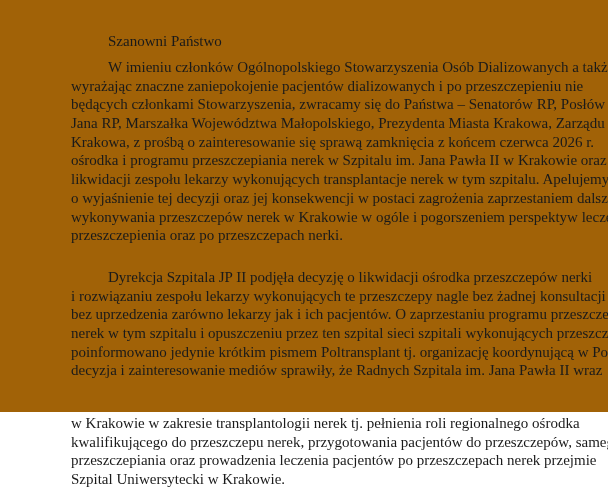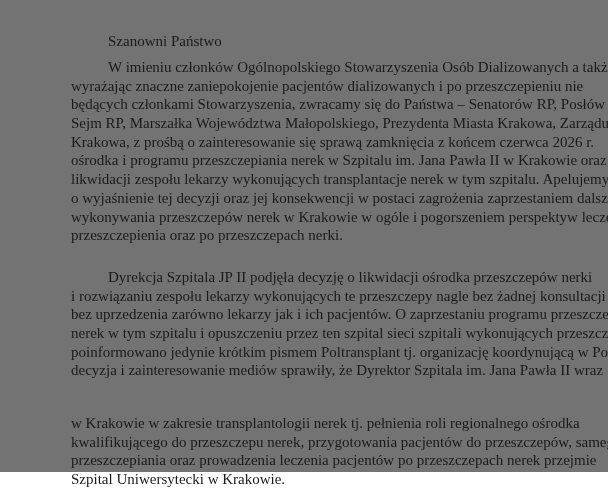--- a/index.html
+++ b/index.html
@@ -13,22 +13,22 @@
       overflow: hidden;
       position: relative;
       font-family: "Liberation Serif", "DejaVu Serif", serif;
       color: #1a1a1a;
     }
     .page {
       position: absolute;
       left: 0;
       top: 0;
       width: 608px;
-      height: 472px;
-      background: #737373;
+      height: 412px;
+      background: #a16207;
     }
     .salutation {
       position: absolute;
       left: 108px;
       top: 32px;
       font-size: 15px;
       line-height: 18px;
       white-space: nowrap;
     }
     .para {
@@ -62,36 +62,36 @@
 <body>
 
 <div class="page">
 
   <div class="salutation">Szanowni Państwo</div>
 
   <div class="para" id="p1">
     <span class="line indent">W imieniu członków Ogólnopolskiego Stowarzyszenia Osób Dializowanych a także,</span>
     <span class="line">wyrażając znaczne zaniepokojenie pacjentów dializowanych i po przeszczepieniu nie</span>
     <span class="line">będących członkami Stowarzyszenia, zwracamy się do Państwa – Senatorów RP, Posłów na</span>
-    <span class="line">Sejm RP, Marszałka Województwa Małopolskiego, Prezydenta Miasta Krakowa, Zarządu</span>
+    <span class="line">Jana RP, Marszałka Województwa Małopolskiego, Prezydenta Miasta Krakowa, Zarządu</span>
     <span class="line">Krakowa, z prośbą o zainteresowanie się sprawą zamknięcia z końcem czerwca 2026 r.</span>
     <span class="line">ośrodka i programu przeszczepiania nerek w Szpitalu im. Jana Pawła II w Krakowie oraz</span>
     <span class="line">likwidacji zespołu lekarzy wykonujących transplantacje nerek w tym szpitalu. Apelujemy</span>
     <span class="line">o wyjaśnienie tej decyzji oraz jej konsekwencji w postaci zagrożenia zaprzestaniem dalszego</span>
     <span class="line">wykonywania przeszczepów nerek w Krakowie w ogóle i pogorszeniem perspektyw leczenia</span>
     <span class="line last">przeszczepienia oraz po przeszczepach nerki.</span>
   </div>
 
   <div class="para" id="p2">
     <span class="line indent"> Dyrekcja Szpitala JP II podjęła decyzję o likwidacji ośrodka przeszczepów nerki</span>
     <span class="line">i rozwiązaniu zespołu lekarzy wykonujących te przeszczepy nagle bez żadnej konsultacji i</span>
     <span class="line">bez uprzedzenia zarówno lekarzy jak i ich pacjentów. O zaprzestaniu programu przeszczepu</span>
     <span class="line">nerek w tym szpitalu i opuszczeniu przez ten szpital sieci szpitali wykonujących przeszczepy</span>
     <span class="line">poinformowano jedynie krótkim pismem Poltransplant tj. organizację koordynującą w Polsce</span>
-    <span class="line">decyzja i zainteresowanie mediów sprawiły, że Dyrektor Szpitala im. Jana Pawła II wraz</span>
+    <span class="line">decyzja i zainteresowanie mediów sprawiły, że Radnych Szpitala im. Jana Pawła II wraz</span>
   </div>
 
   <div class="para" id="p3">
     <span class="line">w Krakowie w zakresie transplantologii nerek tj. pełnienia roli regionalnego ośrodka</span>
     <span class="line">kwalifikującego do przeszczepu nerek, przygotowania pacjentów do przeszczepów, samego</span>
     <span class="line">przeszczepiania oraz prowadzenia leczenia pacjentów po przeszczepach nerek przejmie</span>
     <span class="line last">Szpital Uniwersytecki w Krakowie.</span>
   </div>
 
 </div>

